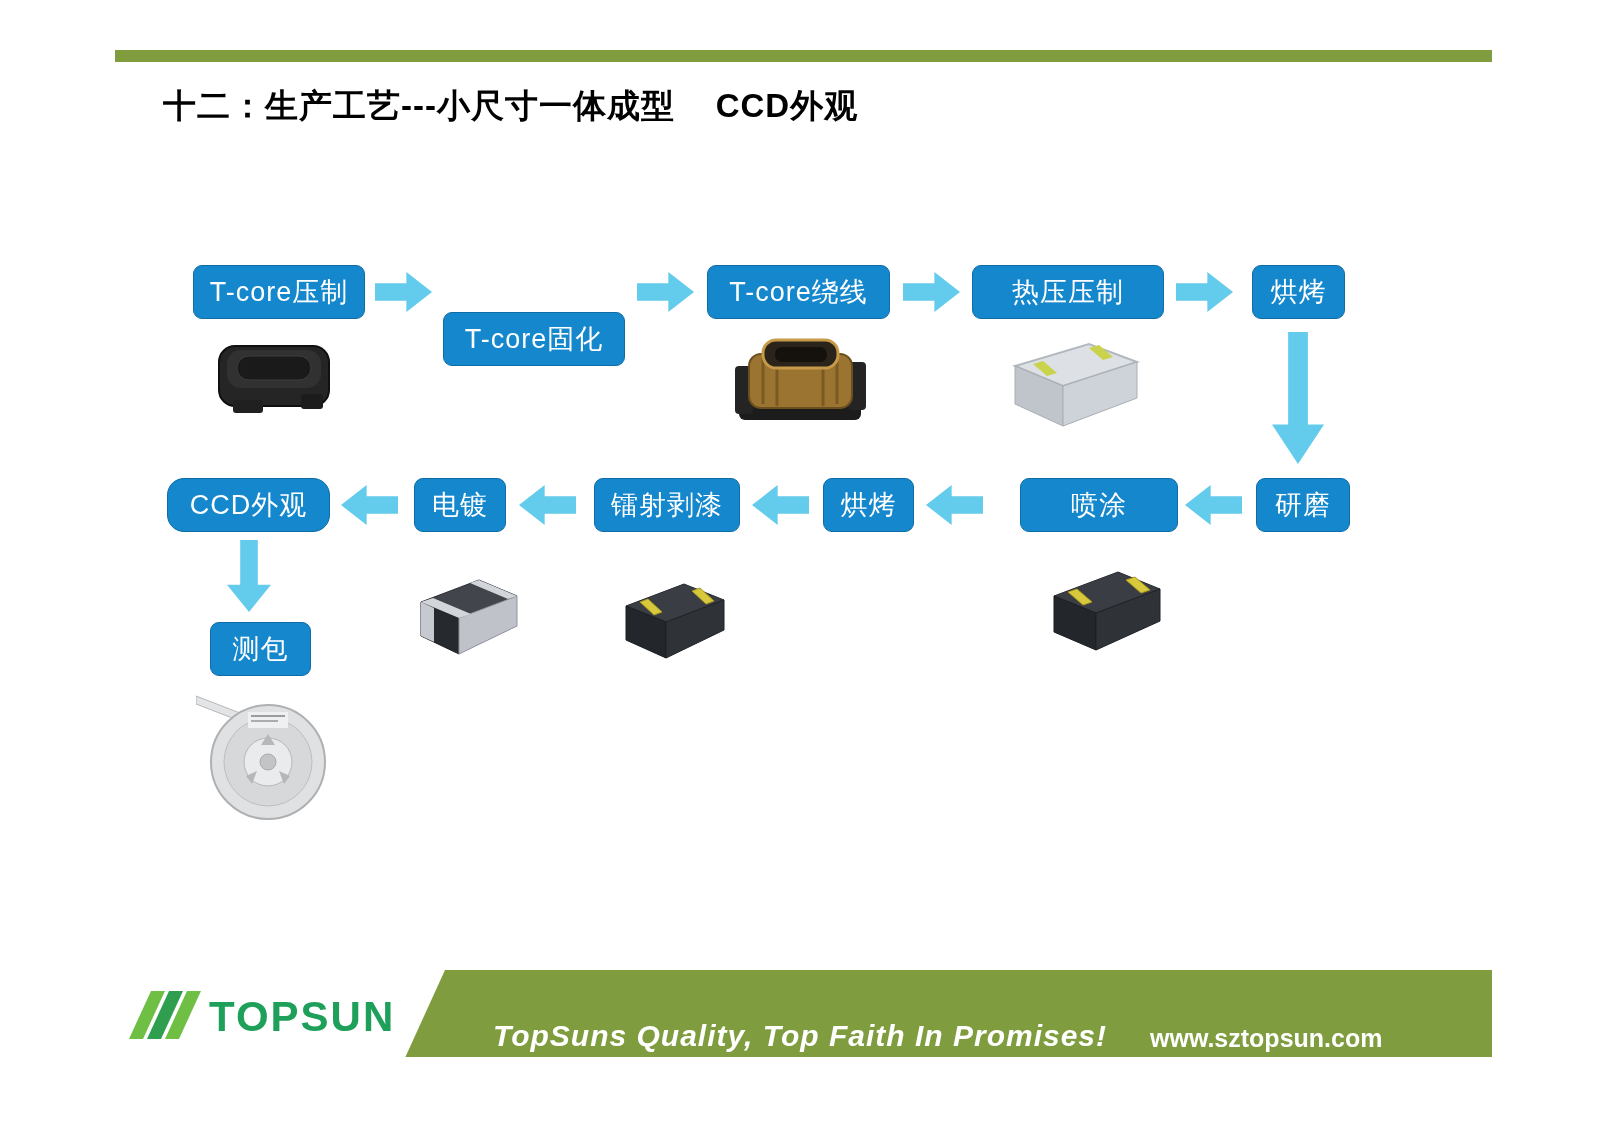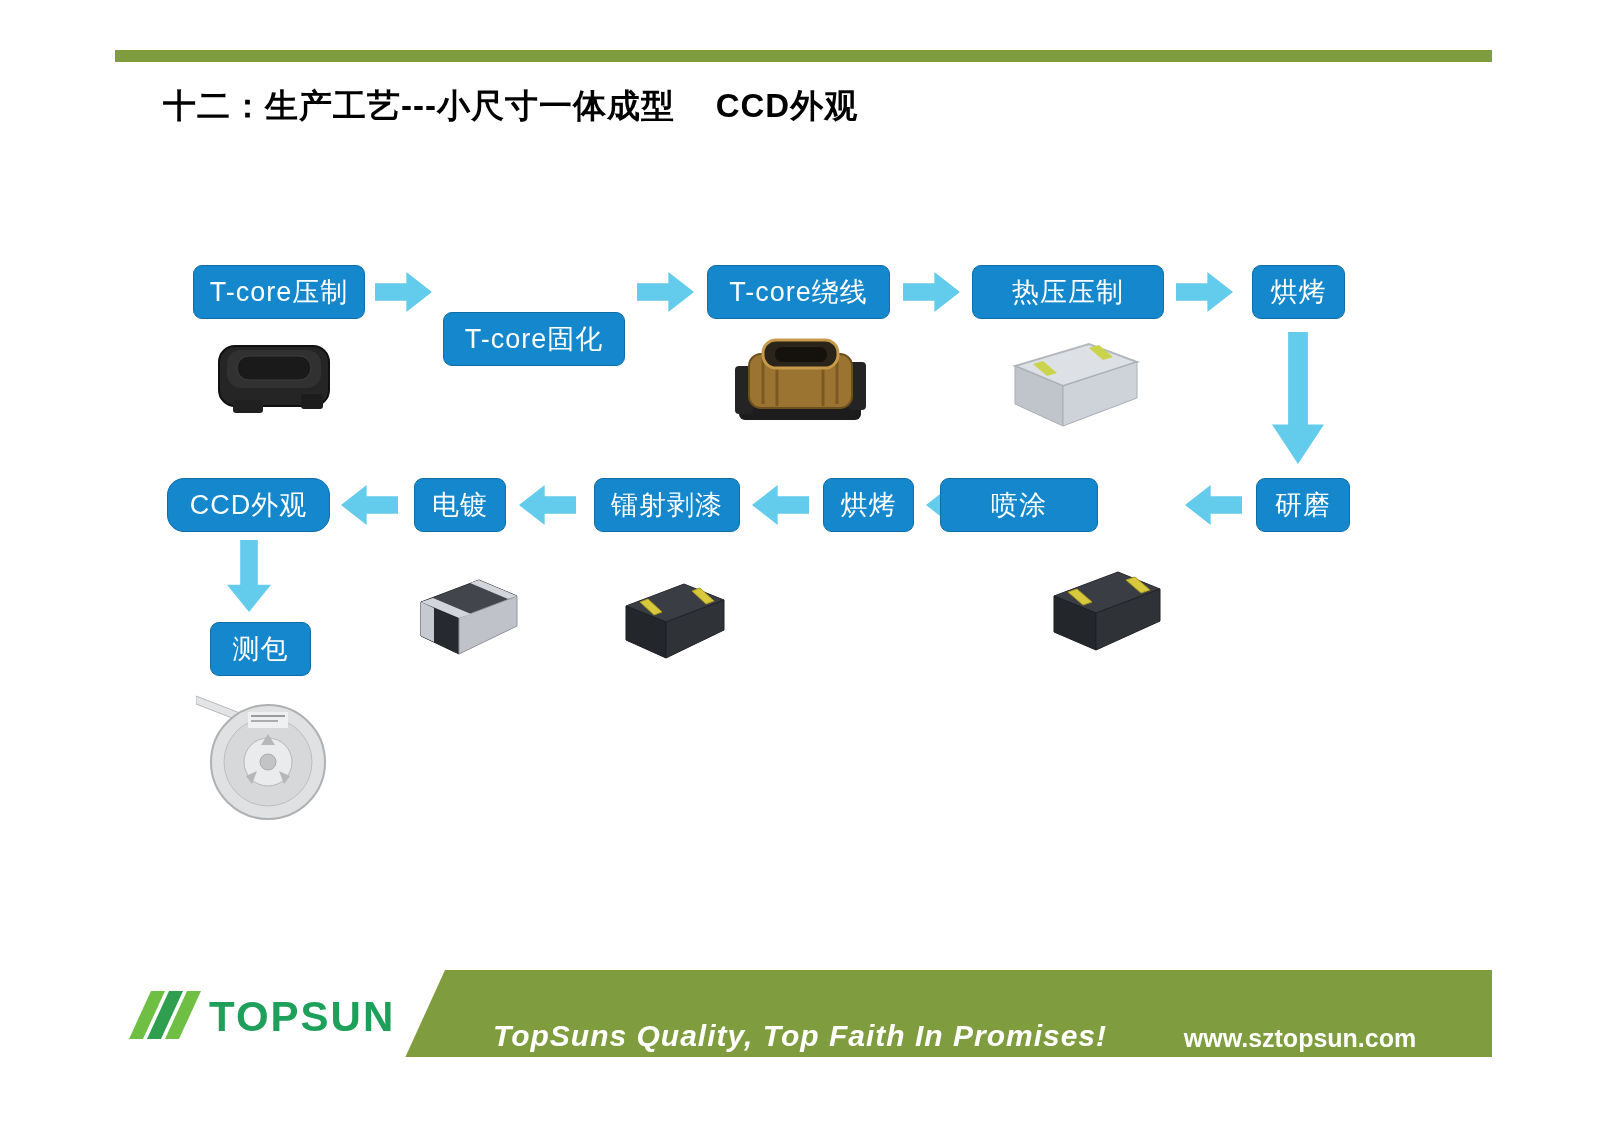--- a/index.html
+++ b/index.html
@@ -36,21 +36,21 @@
     clip-path: polygon(0 0, 100% 0, 88% 100%, 0 100%);
     display:flex; align-items:center;
   }
   .slogan {
     position:absolute; left:470px; top:997px; width:660px; text-align:center;
     color:#ffffff; font-size:30px; font-weight:bold; font-style:italic;
     letter-spacing:1px;
     margin-top:22px;
   }
   .website {
-    position:absolute; left:1150px; top:1024px; width:300px; text-align:center;
+    position:absolute; left:1150px; top:1024px; width:300px; text-align:left;
     color:#ffffff; font-size:25px; font-weight:bold;
   }
 </style>
 </head>
 <body>
 
 <div class="slide">
 
   <div class="top-bar"></div>
 
@@ -69,21 +69,21 @@
   <div class="arrow a-down-long" style="left:1272px;top:332px;width:52px;height:132px;"></div>
 
   <div class="step" style="left:167px;top:478px;width:163px;border-radius:17px;">CCD外观</div>
   <div class="arrow a-left" style="left:341px;top:485px;width:57px;height:40px;"></div>
   <div class="step" style="left:414px;top:478px;width:92px;">电镀</div>
   <div class="arrow a-left" style="left:519px;top:485px;width:57px;height:40px;"></div>
   <div class="step" style="left:594px;top:478px;width:146px;">镭射剥漆</div>
   <div class="arrow a-left" style="left:752px;top:485px;width:57px;height:40px;"></div>
   <div class="step" style="left:823px;top:478px;width:91px;">烘烤</div>
   <div class="arrow a-left" style="left:926px;top:485px;width:57px;height:40px;"></div>
-  <div class="step" style="left:940px;top:478px;width:158px;">喷涂</div>
+  <div class="step" style="left:1020px;top:478px;width:158px;">喷涂</div>
   <div class="arrow a-left" style="left:1185px;top:485px;width:57px;height:40px;"></div>
   <div class="step" style="left:1256px;top:478px;width:94px;">研磨</div>
 
   <div class="arrow a-down" style="left:227px;top:540px;width:44px;height:72px;"></div>
 
   <div class="step" style="left:210px;top:622px;width:101px;">测包</div>
 
   <div class="img" style="left:213px;top:332px;">
     <svg width="122" height="90" viewBox="0 0 122 90">
       <rect x="6" y="14" width="110" height="60" rx="16" fill="#252525" stroke="#101010" stroke-width="2"></rect>

